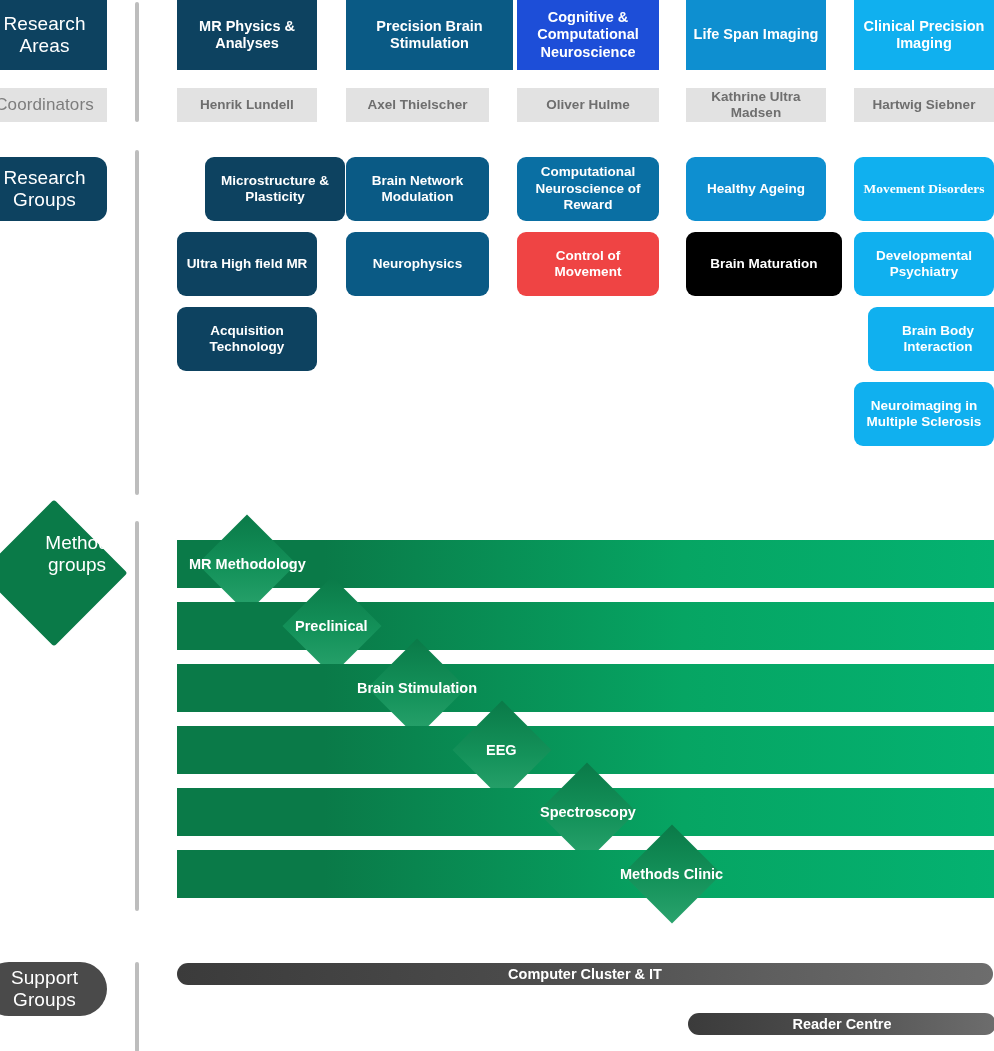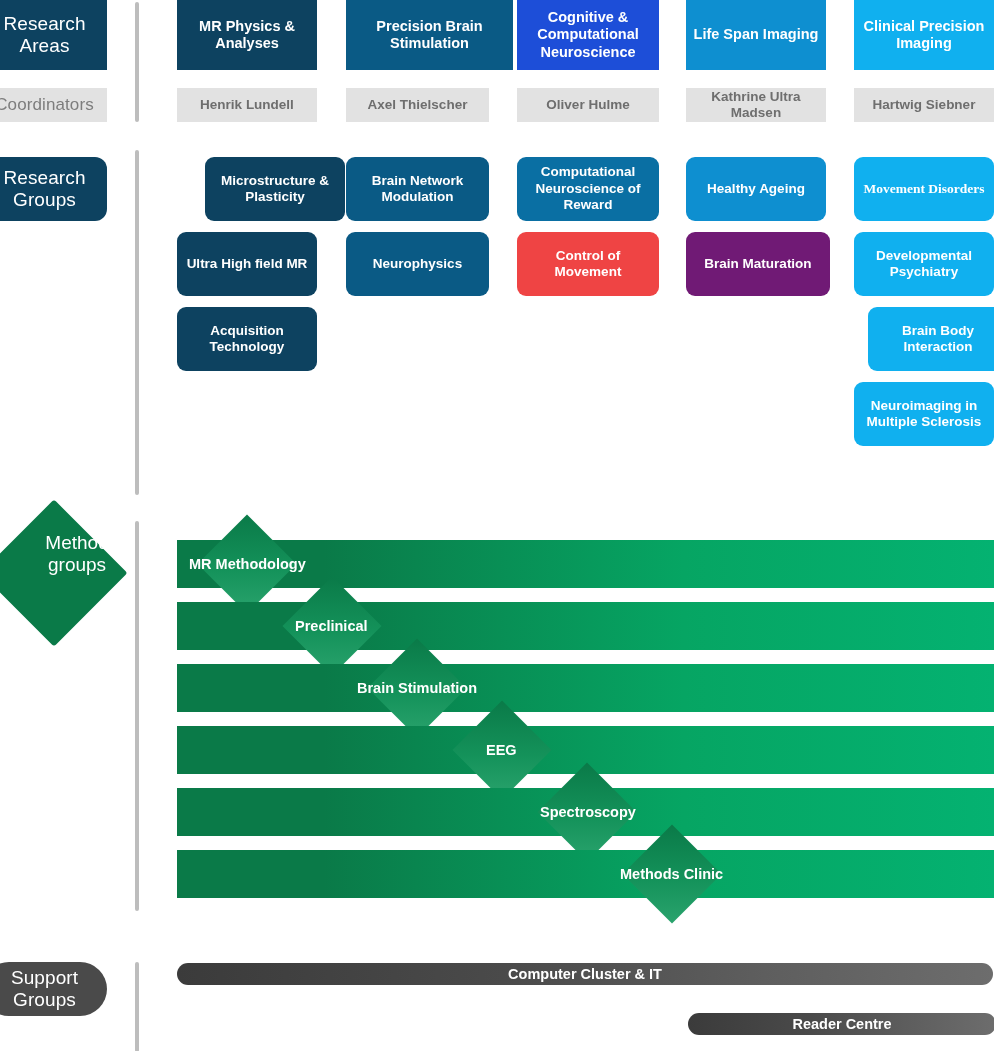--- a/index.html
+++ b/index.html
@@ -246,21 +246,21 @@
       </div>
       <div class="abs group-box" style="left: 517px; top: 157px; width: 142px; background: rgb(10, 111, 163);">
         <span>Computational Neuroscience of Reward</span>
       </div>
       <div class="abs group-box" style="left: 517px; top: 232px; width: 142px; background: #ef4444;">
         <span>Control of Movement</span>
       </div>
       <div class="abs group-box" style="left: 686px; top: 157px; width: 140px; background: rgb(14, 143, 208);">
         <span>Healthy Ageing</span>
       </div>
-      <div class="abs group-box" style="left: 686px; top: 232px; width: 144px; background: #701a75;">
+      <div class="abs group-box" style="left: 686px; top: 232px; width: 156px; background: #000000;">
         <span>Brain Maturation</span>
       </div>
       <div class="abs group-box" style="left: 854px; top: 157px; width: 140px; background: rgb(16, 176, 239); font-family: Liberation Serif, serif;">
         <span>Movement Disorders</span>
       </div>
       <div class="abs group-box" style="left: 854px; top: 232px; width: 140px; background: rgb(16, 176, 239);">
         <span>Developmental Psychiatry</span>
       </div>
       <div class="abs group-box" style="left: 868px; top: 307px; width: 140px; background: rgb(16, 176, 239);">
         <span>Brain Body Interaction</span>

